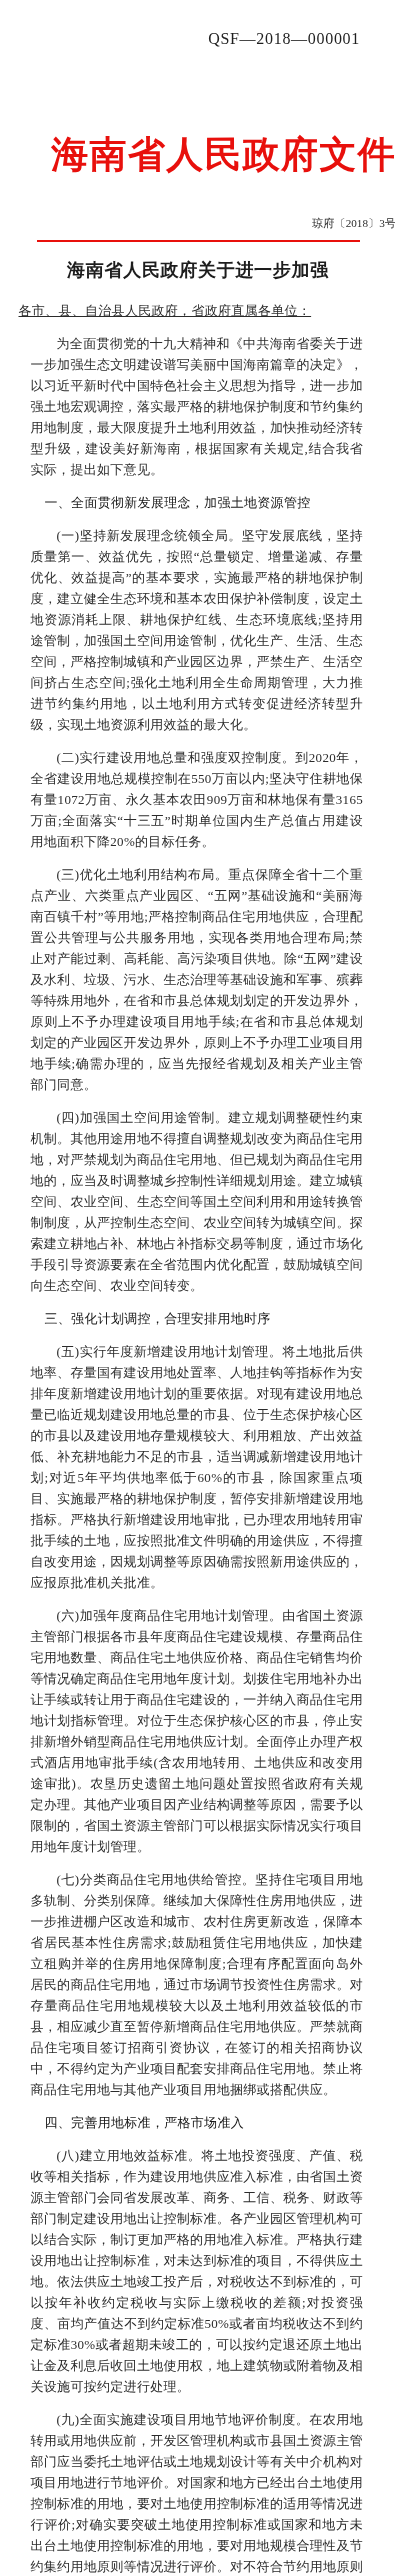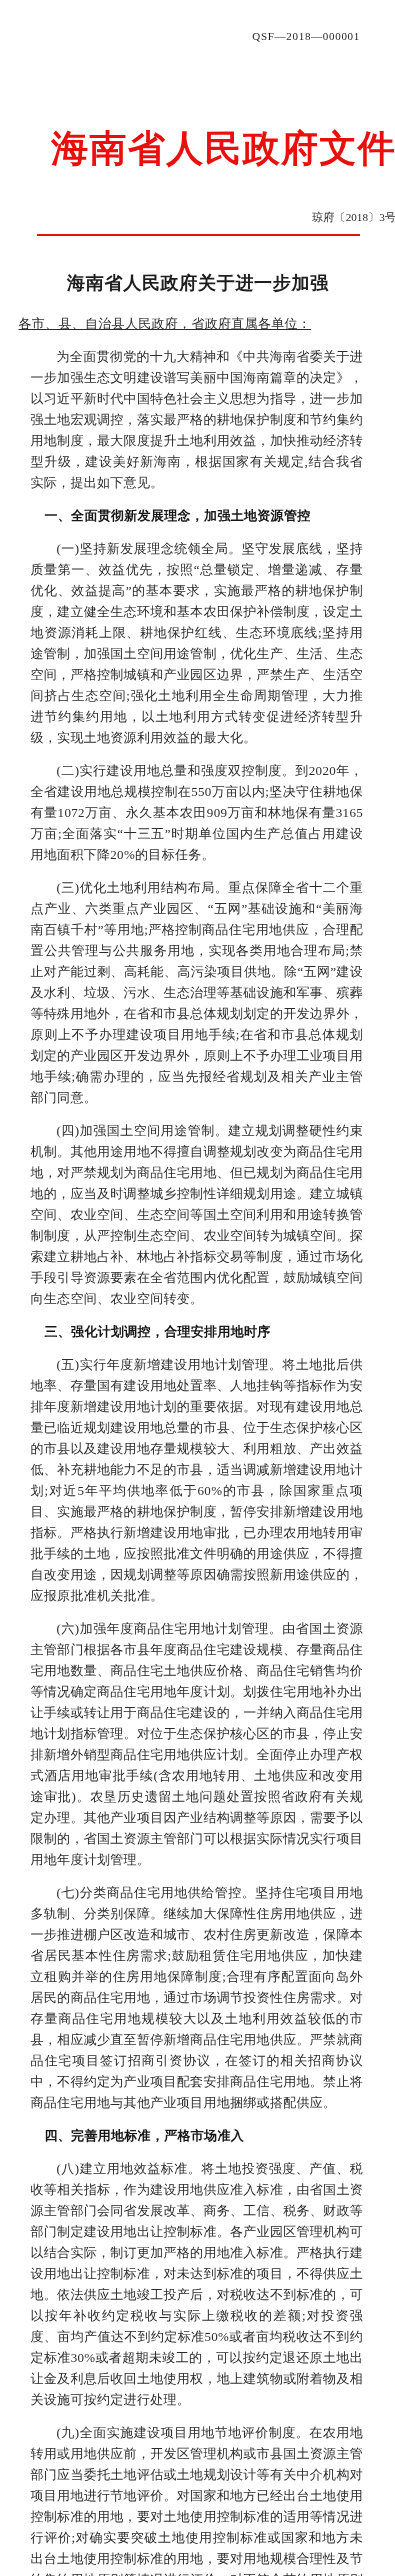--- a/index.html
+++ b/index.html
@@ -15,21 +15,21 @@
   .page {
     width: 396px;
     height: 2576px;
     padding-top: 30px;
     box-sizing: border-box;
     overflow: hidden;
   }
   .doc-number {
     text-align: right;
     padding-right: 36px;
-    font-size: 11px;
+    font-size: 16px;
     letter-spacing: 0.7px;
     color: #1f1f1f;
     font-family: "Liberation Serif", "DejaVu Serif", serif;
   }
   .banner-title {
     margin-top: 87px;
     text-align: right;
     font-size: 37px;
     line-height: 40px;
     font-weight: bold;
@@ -44,21 +44,21 @@
     color: #2b2b2b;
   }
   .red-rule {
     margin: 9.2px auto 0 auto;
     width: 323px;
     border: none;
     border-top: 2px solid #e8100c;
     height: 0;
   }
   .doc-title {
-    margin-top: 34px;
+    margin-top: 15px;
     text-align: center;
     font-size: 18px;
     line-height: 27px;
     font-weight: bold;
     letter-spacing: 0.7px;
     color: #1d1d1d;
   }
   .body-text {
     margin-top: 16px;
     padding: 0 21px 0 18.5px;
@@ -69,21 +69,21 @@
     color: #2b2b2b;
   }
   .salutation { margin: 0 0 0 0; text-decoration: underline; }
   .para {
     margin: 12px;
     text-indent: 2em;
   }
   .heading {
     margin: 0;
     text-indent: 2em;
-    font-weight: bold;
+    font-weight: normal;
     color: #161616;
   }
 </style>
 </head>
 <body>
 
 <div class="page">
 
   <div class="doc-number">QSF—2018—000001</div>
 

